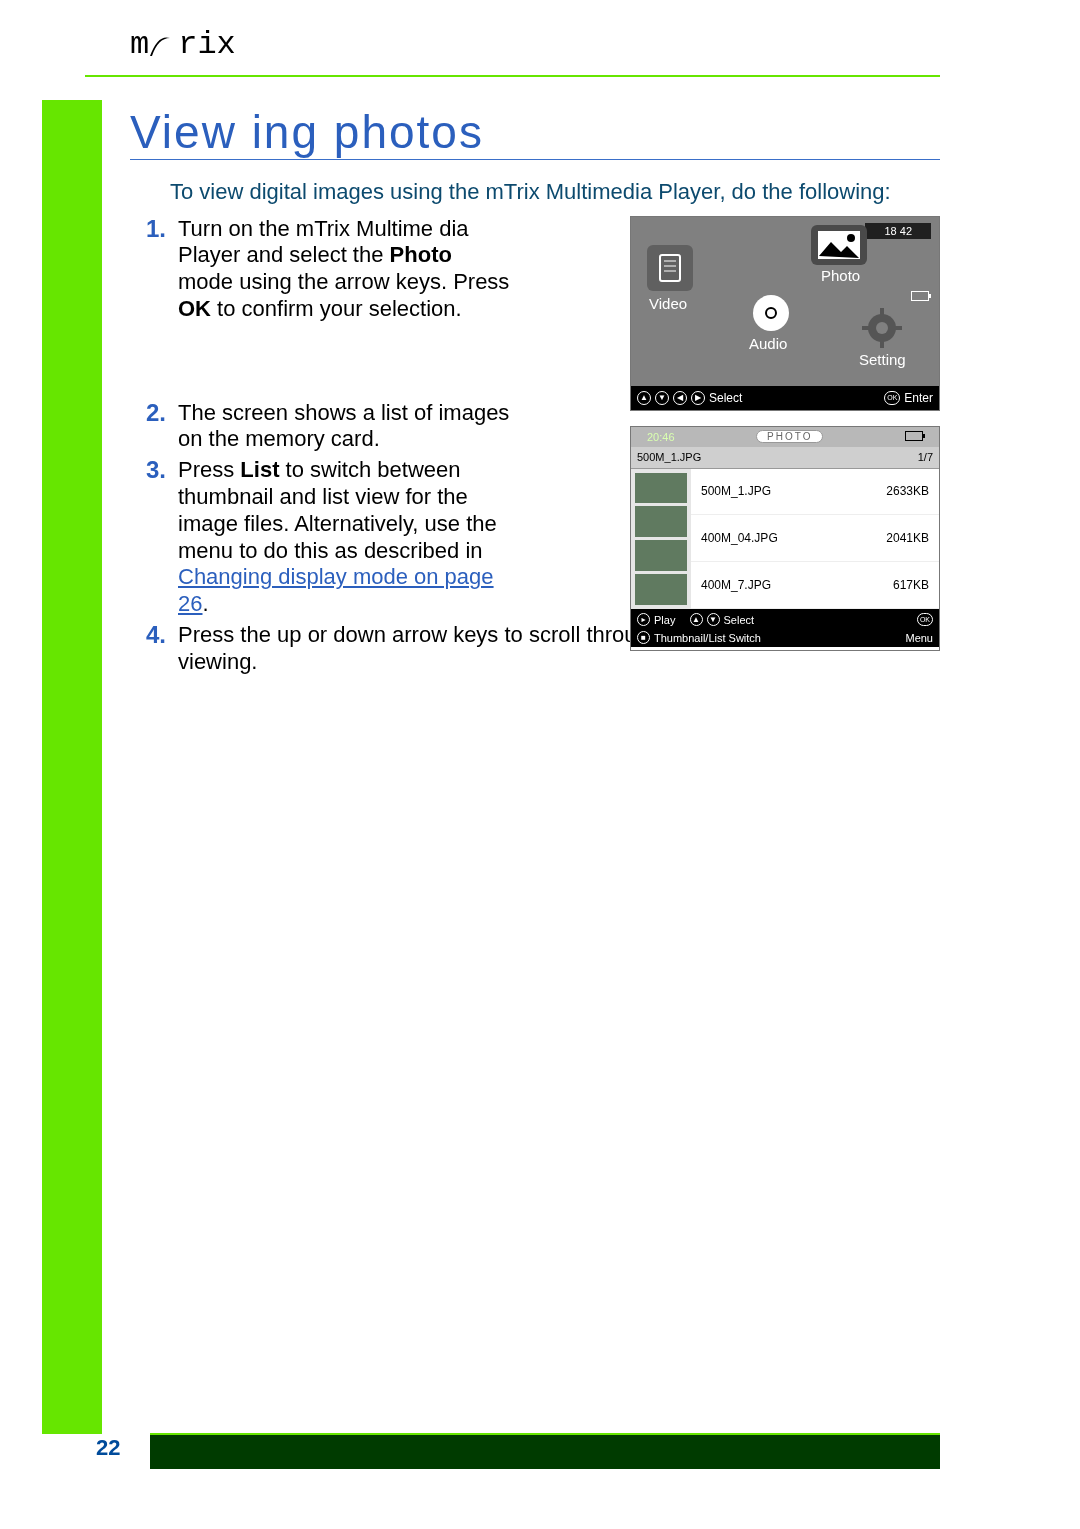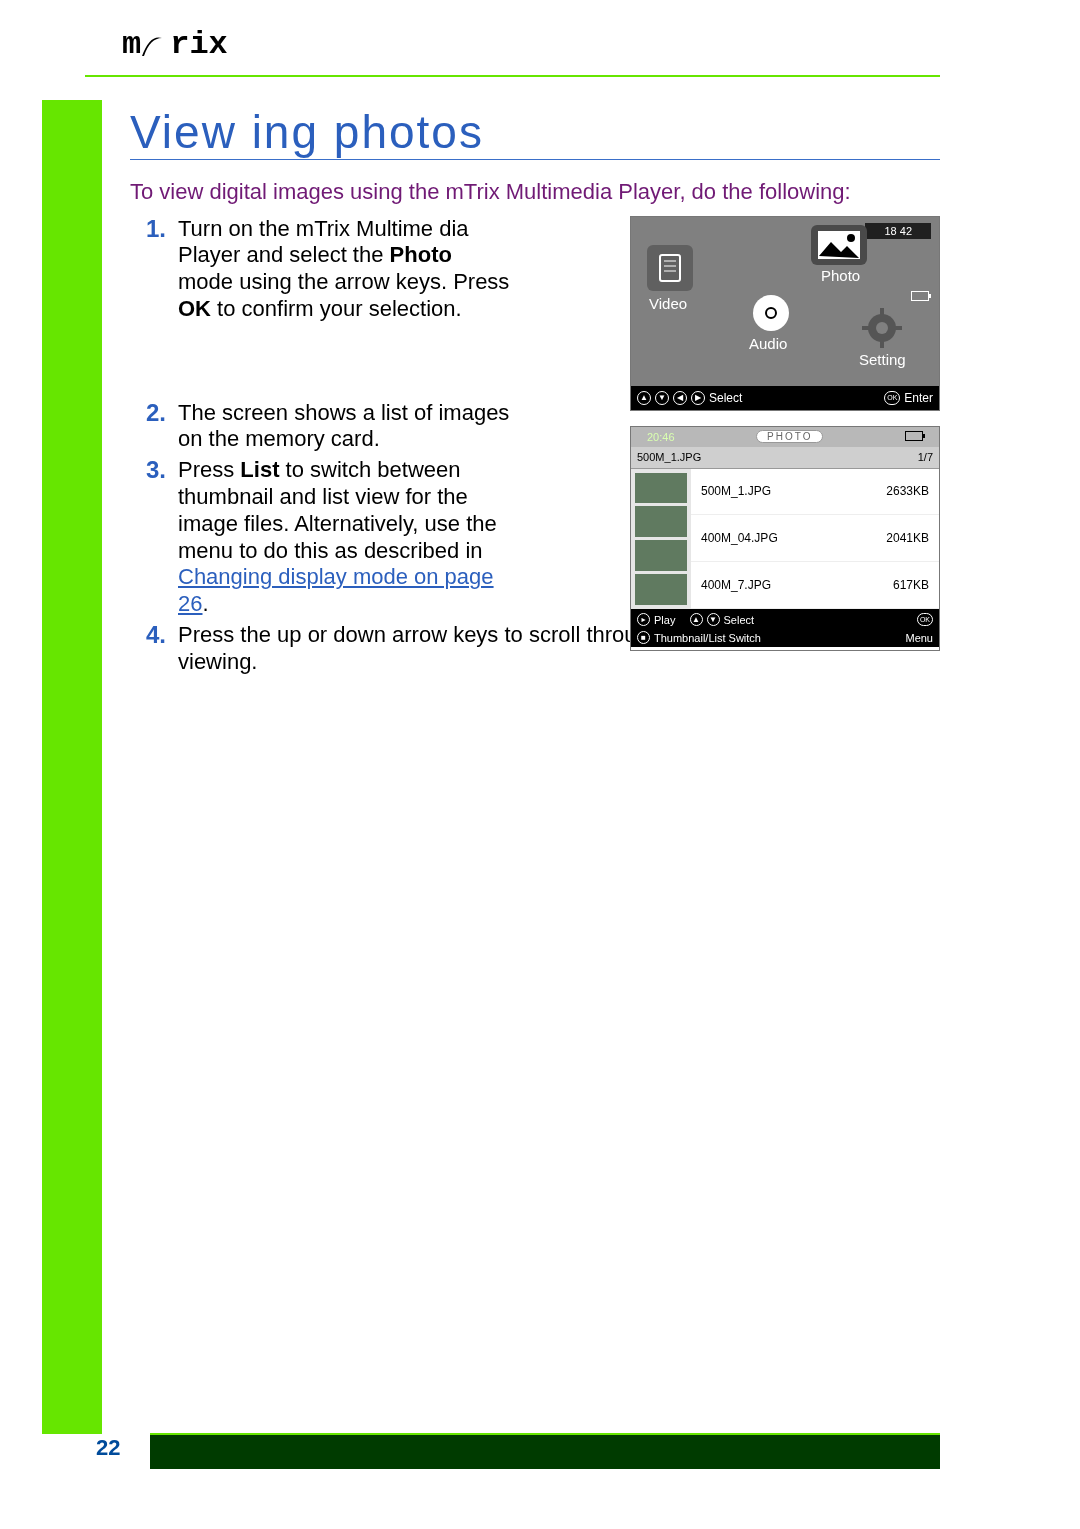--- a/index.html
+++ b/index.html
@@ -4,26 +4,26 @@
 <style>
   * { box-sizing: border-box; margin: 0; padding: 0; }
   html, body { width: 1080px; height: 1529px; background: #ffffff; font-family: Arial, Helvetica, sans-serif; }
   .page { position: relative; width: 1080px; height: 1529px; }
   
   .green-sidebar { position: absolute; left: 42px; top: 100px; width: 60px; bottom: 95px; background: #66e600; }
   .header-rule { position: absolute; left: 85px; top: 75px; right: 140px; height: 2px; background: #66e600; }
   .footer-dark { position: absolute; left: 150px; right: 140px; bottom: 60px; height: 36px; background: #003b00; border-top: 2px solid #66e600; }
   .page-number { position: absolute; left: 96px; bottom: 68px; font-weight: bold; color: #004b9b; font-size: 22px; }
   
-  .logo { position: absolute; left: 122px; top: 26px; font-family: "Courier New", monospace; font-size: 32px; font-weight: bold; letter-spacing: -1px; color: #000; }
+  .logo { position: absolute; left: 130px; top: 26px; font-family: "Courier New", monospace; font-size: 32px; font-weight: normal; letter-spacing: -1px; color: #000; }
   .logo svg { vertical-align: middle; }
   
   .content { position: absolute; left: 130px; right: 140px; top: 105px; bottom: 130px; }
   h1 { color: #2b5fbd; font-size: 46px; font-weight: normal; letter-spacing: 2px; border-bottom: 1px solid #3a6fc9; margin-bottom: 18px; }
-  .intro { font-size: 22px; line-height: 1.25; color: #701a75; margin-bottom: 10px; }
+  .intro { font-size: 22px; line-height: 1.25; color: #0c4a6e; margin-bottom: 10px; margin-left: 40px; }
   .steps-wrap { position: relative; }
   .steps { list-style: none; }
   .steps li { position: relative; padding-left: 48px; font-size: 22px; line-height: 1.22; margin-bottom: 4px; }
   .steps li.tight { width: 380px; }
   .steps li .num { position: absolute; left: 16px; top: -2px; color: #2b5fbd; font-weight: bold; font-size: 24px; }
   .steps b { font-weight: bold; }
   .link { color: #2b5fbd; text-decoration: underline; }
   
   .device { position: absolute; border: 1px solid #777; background: #808080; color: #fff; font-size: 13px; }
   .dev1 { right: 0; top: 0; width: 310px; height: 195px; }

